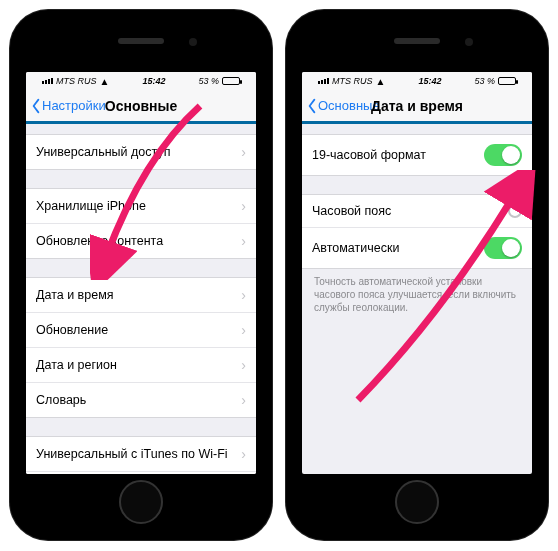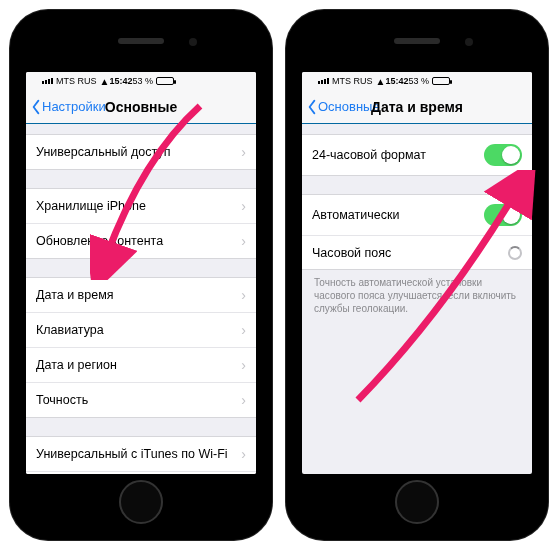--- a/index.html
+++ b/index.html
@@ -27,34 +27,34 @@
     width: 44px; height: 44px; border: 2px solid #333; border-radius: 50%;
     background: #0a0a0a;
   }
   .screen {
     position: absolute; top: 54px; bottom: 58px; left: 8px; right: 8px;
     background: #efeff4; border-radius: 2px; overflow: hidden;
     display: flex; flex-direction: column;
   }
   .statusbar {
     height: 18px; background: #f7f7f8; display: flex;
-    justify-content: flex-start; align-items: center;
-    padding: 0 16px; font-size: 9px; color: #000;
+    justify-content: space-between; align-items: center;
+    padding: 0 16px; font-size: 9px; color: #000; font-style: italic;
   }
   .sb-left, .sb-right { display: flex; align-items: center; gap: 3px; }
   .signal { display: inline-flex; gap: 1px; align-items: flex-end; }
   .signal i { width: 2px; background: #000; display: inline-block; }
   .signal i:nth-child(1){height:3px} .signal i:nth-child(2){height:4px}
   .signal i:nth-child(3){height:5px} .signal i:nth-child(4){height:6px}
   .wifi { font-size: 10px; }
   .batt { width: 18px; height: 8px; border: 1px solid #000; border-radius: 2px; position: relative; }
   .batt::after { content: ""; position: absolute; right: -3px; top: 2px; width: 2px; height: 4px; background: #000; border-radius: 1px; }
   .batt .fill { background: #000; height: 100%; width: 53%; }
   .navbar {
-    height: 34px; background: #f7f7f8; border-bottom: 1px solid #0369a1;
+    height: 34px; background: #f7f7f8; border-bottom: 3px solid #0369a1;
     display: flex; align-items: center; position: relative;
   }
   .nav-back {
     color: #1e7cf2; font-size: 13px; display: flex; align-items: center;
     padding-left: 4px; max-width: 90px; white-space: nowrap; overflow: hidden;
   }
   .chev-left-svg { width: 12px; height: 16px; }
   .nav-title {
     position: absolute; left: 0; right: 0; text-align: center;
     font-size: 14px; font-weight: 600; color: #000; pointer-events: none;
@@ -140,29 +140,29 @@
               <span class="label">Обновление контента</span>
               <span class="chev-right">›</span>
             </div>
           </div>
           <div class="group">
             <div class="row">
               <span class="label">Дата и время</span>
               <span class="chev-right">›</span>
             </div>
             <div class="row">
-              <span class="label">Клавиатура</span>
+              <span class="label">Обновление</span>
               <span class="chev-right">›</span>
             </div>
             <div class="row">
               <span class="label">Дата и регион</span>
               <span class="chev-right">›</span>
             </div>
             <div class="row">
-              <span class="label">Точность</span>
+              <span class="label">Словарь</span>
               <span class="chev-right">›</span>
             </div>
           </div>
           <div class="group">
             <div class="row">
               <span class="label">Универсальный с iTunes по Wi-Fi</span>
               <span class="chev-right">›</span>
             </div>
             <div class="row">
               
@@ -215,36 +215,36 @@
             <svg class="chev-left-svg" viewBox="0 0 12 20">
                 <path d="M9 2 L3 10 L9 18" stroke="#1e7cf2" stroke-width="2.2" fill="none" stroke-linecap="round" stroke-linejoin="round"></path>
               </svg>
             <span>Основные</span>
           </div>
           <div class="nav-title">Дата и время</div>
         </div>
         <div class="content">
           <div class="group">
             <div class="row">
-              <span class="label">24-часовой формат</span>
+              <span class="label">19-часовой формат</span>
               <span class="toggle">
                   <span class="knob"></span>
                 </span>
             </div>
           </div>
           <div class="group">
+            <div class="row">
+              <span class="label">Часовой пояс</span>
+              <span class="spinner"></span>
+            </div>
             <div class="row">
               <span class="label">Автоматически</span>
               <span class="toggle">
                   <span class="knob"></span>
                 </span>
-            </div>
-            <div class="row">
-              <span class="label">Часовой пояс</span>
-              <span class="spinner"></span>
             </div>
           </div>
           <div class="footer-note">Точность автоматической установки часового пояса улучшается, если включить службы геолокации.</div>
         </div>
       </div>
       <div class="home-btn"></div>
     </div>
 
     <div class="arrow" style="left:60px; top:160px;">
       <svg width="190" height="240" viewBox="0 0 190 240">

